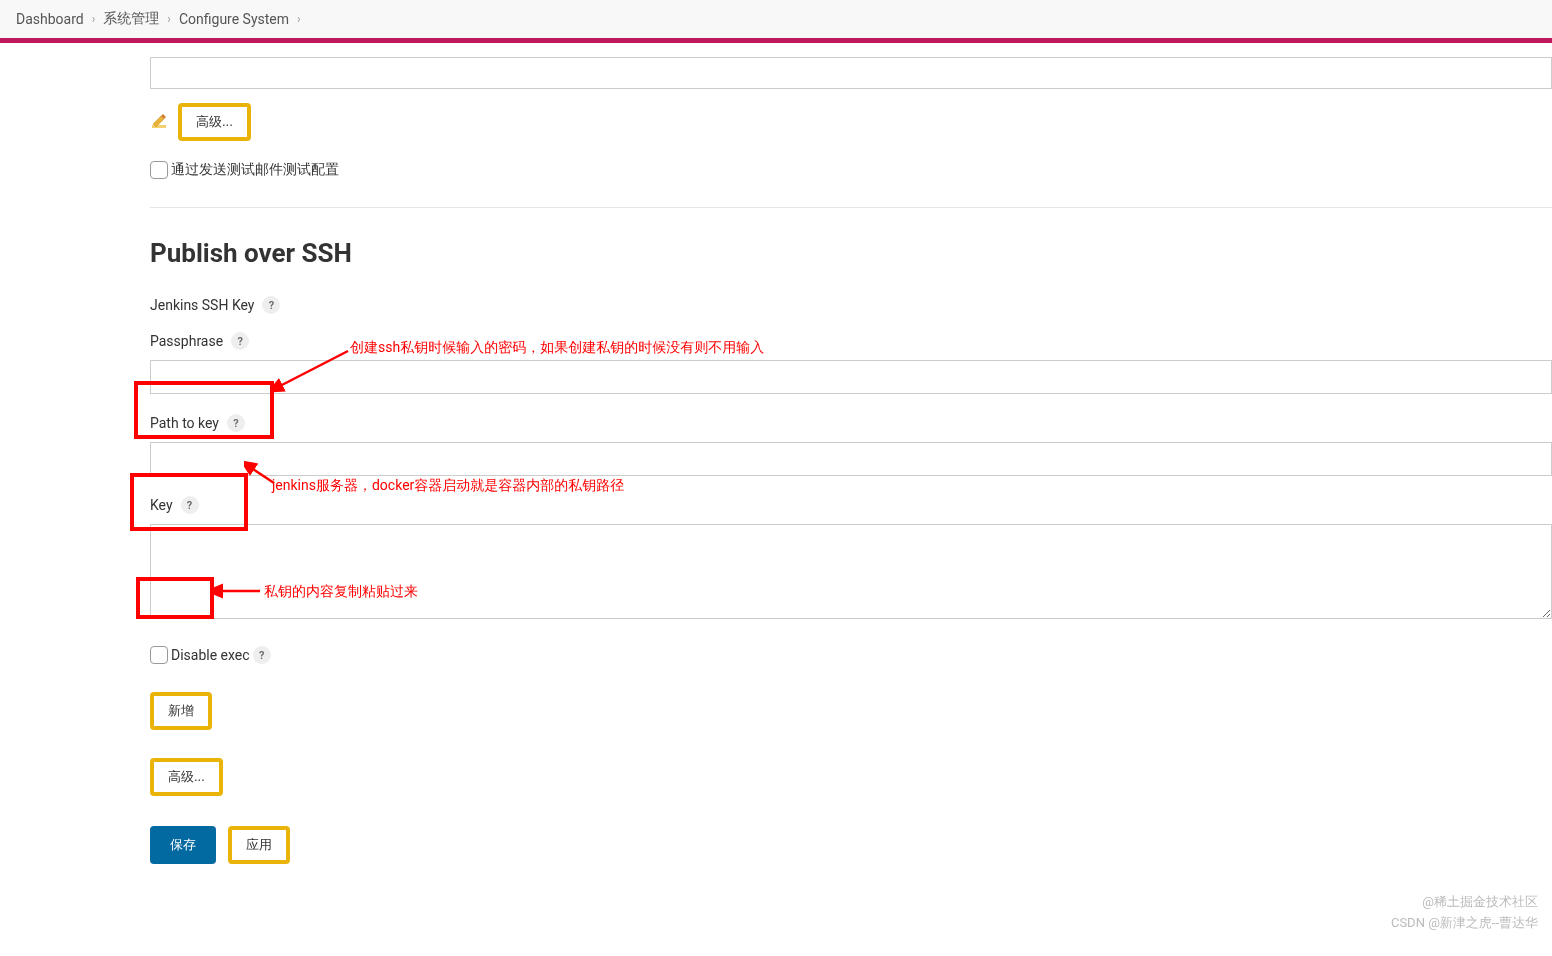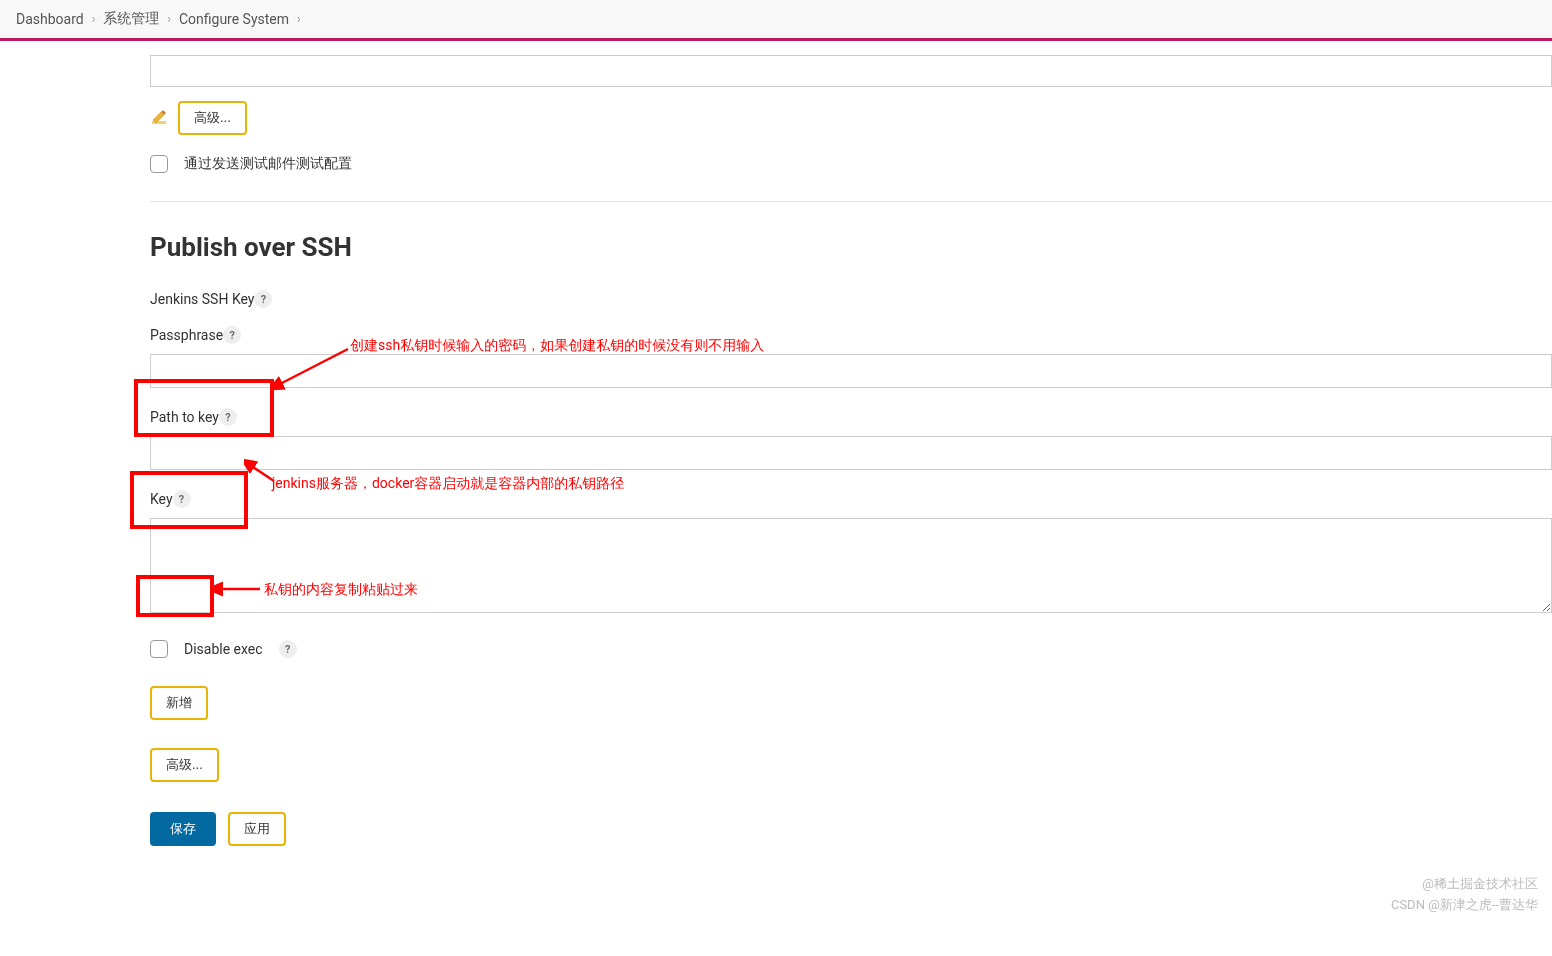--- a/index.html
+++ b/index.html
@@ -11,21 +11,21 @@
       font-family: -apple-system, BlinkMacSystemFont, "Segoe UI", Roboto, "Helvetica Neue", Arial, sans-serif;
       background: #fff;
       color: #333;
       font-size: 14px;
     }
     .breadcrumb {
       display: flex;
       align-items: center;
       padding: 10px 16px;
       background: #f8f8f8;
-      border-bottom: 3px solid #be185d;
+      border-bottom: 5px solid #be185d;
       gap: 8px;
     }
     .breadcrumb a {
       color: #555;
       text-decoration: none;
       cursor: pointer;
     }
     .breadcrumb .sep {
       color: #999;
       font-size: 12px;
@@ -48,32 +48,32 @@
       align-items: center;
       gap: 10px;
       margin-bottom: 20px;
     }
     .edit-icon {
       width: 18px;
       height: 18px;
       display: inline-block;
     }
     .btn-secondary {
-      border: 2px solid #eab308;
+      border: 4px solid #eab308;
       background: #fff;
       padding: 6px 14px;
       border-radius: 4px;
       cursor: pointer;
       color: #333;
       font-size: 13px;
     }
     .checkbox-row {
       display: flex;
       align-items: center;
-      gap: 16px;
+      gap: 3px;
       margin-bottom: 28px;
     }
     .checkbox {
       width: 18px;
       height: 18px;
       border: 1.5px solid #999;
       border-radius: 4px;
       background: #fff;
       cursor: pointer;
     }
@@ -83,20 +83,21 @@
     }
     .section-title {
       font-size: 26px;
       font-weight: 700;
       margin-bottom: 28px;
       color: #333;
     }
     .field-label-row {
       display: flex;
       align-items: center;
+      gap: 8px;
       margin-bottom: 10px;
       margin-top: 18px;
     }
     .field-label {
       font-size: 14px;
       color: #333;
     }
     .help-icon {
       display: inline-flex;
       align-items: center;

